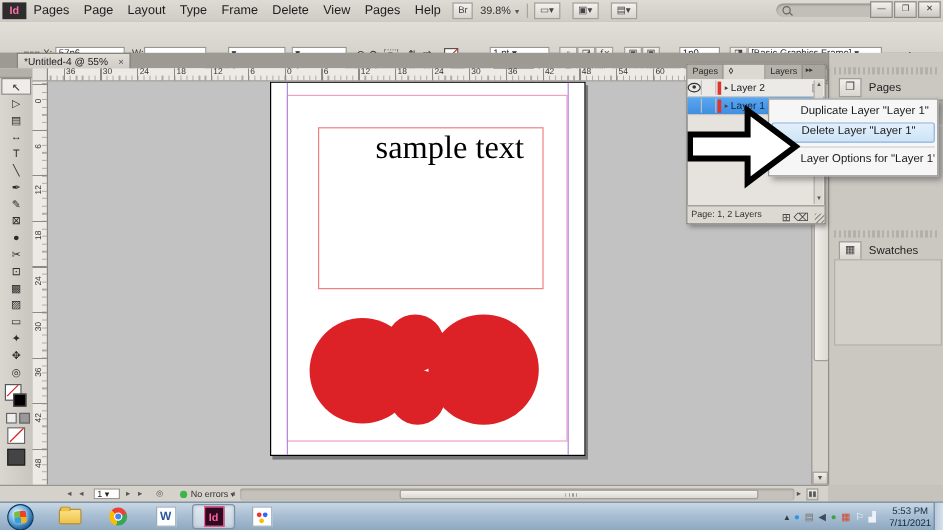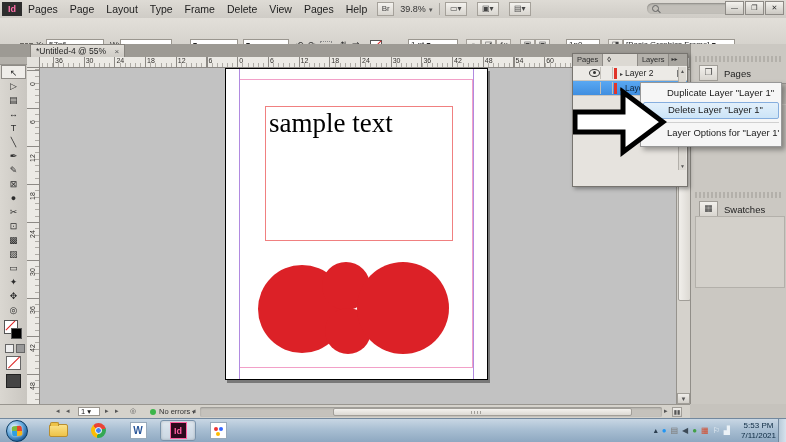--- a/index.html
+++ b/index.html
@@ -23,59 +23,59 @@
   .flbl{position:absolute;font-size:8px;color:#333;}
   .cchip{position:absolute;width:13px;height:11px;border:1px solid #a5a19a;background:linear-gradient(#f2f0ec,#d9d6d0);font-size:8px;text-align:center;line-height:10px;color:#444;}
   #refgrid{position:absolute;left:20px;top:25px;width:13px;height:13px;display:grid;grid-template-columns:repeat(3,1fr);gap:1px;}
   #refgrid span{border:1px solid #6b6863;background:#efede9;}
   .swfill{width:10px;height:10px;background:#fff;border:1px solid #555;position:relative;}
   .swfill::after{content:"";position:absolute;left:-1px;top:4px;width:13px;height:1px;background:#d22;transform:rotate(-45deg);}
   .swstroke{width:9px;height:9px;background:#000;border:1px solid #555;position:absolute;left:6px;top:6px;}
   .strokeline{display:inline-block;width:34px;height:4px;background:#000;vertical-align:middle;}
   
   #tabbar{position:absolute;left:0;top:44px;width:690px;height:13px;background:#9d9a94;}
-  #doctab{position:absolute;left:30px;top:0;height:13px;background:linear-gradient(#e0ddd7,#cecbc5);border:1px solid #86837d;border-bottom:none;font-size:8.5px;line-height:12px;padding:0 5px;color:#222;}
+  #doctab{position:absolute;left:14px;top:0;height:13px;background:linear-gradient(#e0ddd7,#cecbc5);border:1px solid #86837d;border-bottom:none;font-size:8.5px;line-height:12px;padding:0 5px;color:#222;}
   #doctab .close{margin-left:6px;color:#555;font-size:8px;}
   
   #toolbar{position:absolute;left:0;top:57px;width:27px;height:347px;background:linear-gradient(90deg,#dad7d1,#c9c6c0);border-right:1px solid #96938d;}
   #toolbar .thead{height:7px;background:#b3b0aa;border-bottom:1px solid #96938d;}
   .tool{position:relative;width:25px;height:14px;margin-left:1px;font-size:9px;line-height:14px;text-align:center;color:#2c2c2c;}
   .tool.active{background:#efede9;border:1px solid #8e8b86;box-sizing:border-box;}
   
   #corner{position:absolute;left:27px;top:57px;width:13px;height:11px;background:#e4e2dd;border-right:1px solid #8b8884;border-bottom:1px solid #8b8884;box-sizing:border-box;}
   #hruler{position:absolute;left:40px;top:57px;width:636px;height:11px;background:#eceae5;border-bottom:1px solid #8b8884;box-sizing:border-box;background-image:repeating-linear-gradient(90deg,#8d8a85 0 1px,transparent 1px 30.7px),repeating-linear-gradient(90deg,#aeaba5 0 1px,transparent 1px 5.12px);background-size:100% 100%,100% 4px;background-position:13px 0,13px 100%;background-repeat:no-repeat,repeat-x;}
   .hrl{position:absolute;top:0;font-size:7px;color:#33312e;transform:translateX(2px);}
   #vruler{position:absolute;left:27px;top:68px;width:13px;height:336px;background:#eceae5;border-right:1px solid #8b8884;box-sizing:border-box;background-image:repeating-linear-gradient(180deg,#8d8a85 0 1px,transparent 1px 38px),repeating-linear-gradient(180deg,#aeaba5 0 1px,transparent 1px 6.33px);background-size:100% 100%,4px 100%;background-position:0 2px,right 2px;background-repeat:no-repeat,repeat-y;}
   .vrl{position:absolute;left:1px;font-size:7px;color:#33312e;transform:rotate(-90deg);transform-origin:left top;translate:1px 8px;}
   
   #canvas{position:absolute;left:40px;top:68px;width:636px;height:336px;background:#c2c2c2;overflow:hidden;}
   #page{position:absolute;left:185px;top:0px;width:263px;height:312px;background:#fff;border:1px solid #000;box-shadow:2px 3px 0 rgba(60,60,60,.55);box-sizing:border-box;}
   #marginrect{position:absolute;left:13px;top:10px;width:234px;height:289px;border:1px solid #f2a0c8;box-sizing:border-box;}
   .guide-v{position:absolute;top:0;width:1px;height:100%;background:#b18ae0;}
   #textframe{position:absolute;left:39px;top:37px;width:188px;height:135px;border:1px solid #f08080;box-sizing:border-box;}
-  #sampletext{font-family:"Liberation Serif",serif;font-size:27px;line-height:30px;padding:1px 0 0 3px;color:#000;}
+  #sampletext{font-family:"Liberation Serif",serif;font-size:27px;line-height:30px;padding:1px 0 0 3px;color:#000;margin-left:44px;}
   .redcircle{position:absolute;border-radius:50%;background:#dc2127;}
   
   #vscroll{position:absolute;left:676px;top:57px;width:14px;height:347px;background:#d5d2cc;border-left:1px solid #96938d;box-sizing:border-box;z-index:5;}
   #vscroll .sarr{position:absolute;left:0;width:13px;height:11px;font-size:6px;text-align:center;line-height:11px;color:#555;background:linear-gradient(#efede9,#d2cfc9);border:1px solid #a19e98;box-sizing:border-box;}
   #vscroll .sthumb{position:absolute;left:1px;top:12px;width:11px;height:230px;background:linear-gradient(90deg,#f1efeb,#dcd9d3);border:1px solid #a19e98;border-radius:2px;}
   
   #dock{position:absolute;left:690px;top:44px;width:96px;height:360px;background:#cbc8c2;border-left:1px solid #918e88;box-sizing:border-box;z-index:10;}
   .dockgrip{height:6px;margin:1px 4px;background:repeating-linear-gradient(90deg,#b3b0aa 0 2px,transparent 2px 4px);}
   .dockitem{display:flex;align-items:center;height:20px;padding-left:8px;font-size:9.5px;color:#222;}
   .dockicon{width:17px;height:14px;border:1px solid #a19e98;background:linear-gradient(#f2f0ec,#d9d6d0);font-size:9px;text-align:center;line-height:13px;color:#444;margin-right:6px;}
   .dockitem.pressed{background:linear-gradient(#b9b6b0,#c7c4be);border-top:1px solid #979490;border-bottom:1px solid #d9d6d0;}
   .docksub{position:absolute;left:4px;width:88px;height:70px;background:#d3d0ca;border:1px solid #b3b0aa;}
   
   #layerspanel{position:absolute;left:572px;top:53px;width:116px;height:134px;background:#e6e3de;border:1px solid #77746f;box-shadow:2px 2px 4px rgba(0,0,0,.35);box-sizing:border-box;z-index:20;}
   #ptabs{height:12px;background:#a9a6a0;display:flex;font-size:7.5px;line-height:11px;}
   .ptab{padding:0 4px;color:#2c2c2c;background:#b5b2ac;border-right:1px solid #8e8b86;}
   .ptab.active{background:#dcd9d3;font-weight:bold;}
   #ptabbtns{margin-left:auto;font-size:6px;color:#333;padding:0 2px;line-height:11px;}
-  .layer-row{position:relative;height:14px;display:flex;align-items:center;background:#eceae6;border-bottom:1px solid #c9c6c0;font-size:8.5px;padding-left:16px;}
+  .layer-row{position:relative;height:14px;display:flex;align-items:center;background:#eceae6;border-bottom:1px solid #c9c6c0;font-size:8.5px;}
   .layer-row.selected{background:linear-gradient(#5aa8f2,#3f8ee0);color:#10253a;}
   .cell{width:11px;height:12px;border-right:1px solid #c2bfb9;display:flex;align-items:center;justify-content:center;flex:none;}
   .eye{width:9px;height:6px;border:1px solid #333;border-radius:50%;position:relative;visibility:hidden;}
   .eye::after{content:"";position:absolute;left:2.5px;top:1px;width:3px;height:3px;border-radius:50%;background:#333;}
   .layer-row.has-eye .eye{visibility:visible;}
   .colorbar{width:3px;height:11px;background:#e0352b;margin:0 1px;flex:none;}
   .disc{font-size:6px;color:#444;margin:0 2px;flex:none;}
   .lname{flex:1;white-space:nowrap;overflow:hidden;}
   .pen{display:none;color:#c00;font-size:8px;margin-right:1px;}
   .layer-row.selected .pen{display:inline;}
@@ -367,20 +367,26 @@
           <span class="disc">▸</span>
           <span class="lname">Layer 1</span>
           <span class="pen">✎</span>
           <span class="selbox"></span>
         </div>
       </div>
     <div id="pscroll">
       <span style="position:absolute;top:1px;left:1px;">▲</span>
       <span style="position:absolute;bottom:1px;left:1px;">▼</span>
     </div>
+    <div id="pstatus">
+      <span>Page: 1, 2 Layers</span>
+      <span class="picon" style="right:28px;">⊞</span>
+      <span class="picon" style="right:13px;">⌫</span>
+      <span id="pgrip"></span>
+    </div>
   </div>
 
   <div id="contextmenu">
 
       <div class="cm-item">Duplicate Layer "Layer 1"</div>
       <div class="cm-item highlighted">Delete Layer "Layer 1"</div>
       <div class="cm-item septop">Layer Options for "Layer 1"...</div>
     </div>
 
   <svg id="arrow" width="94" height="72" viewBox="0 0 94 72">

